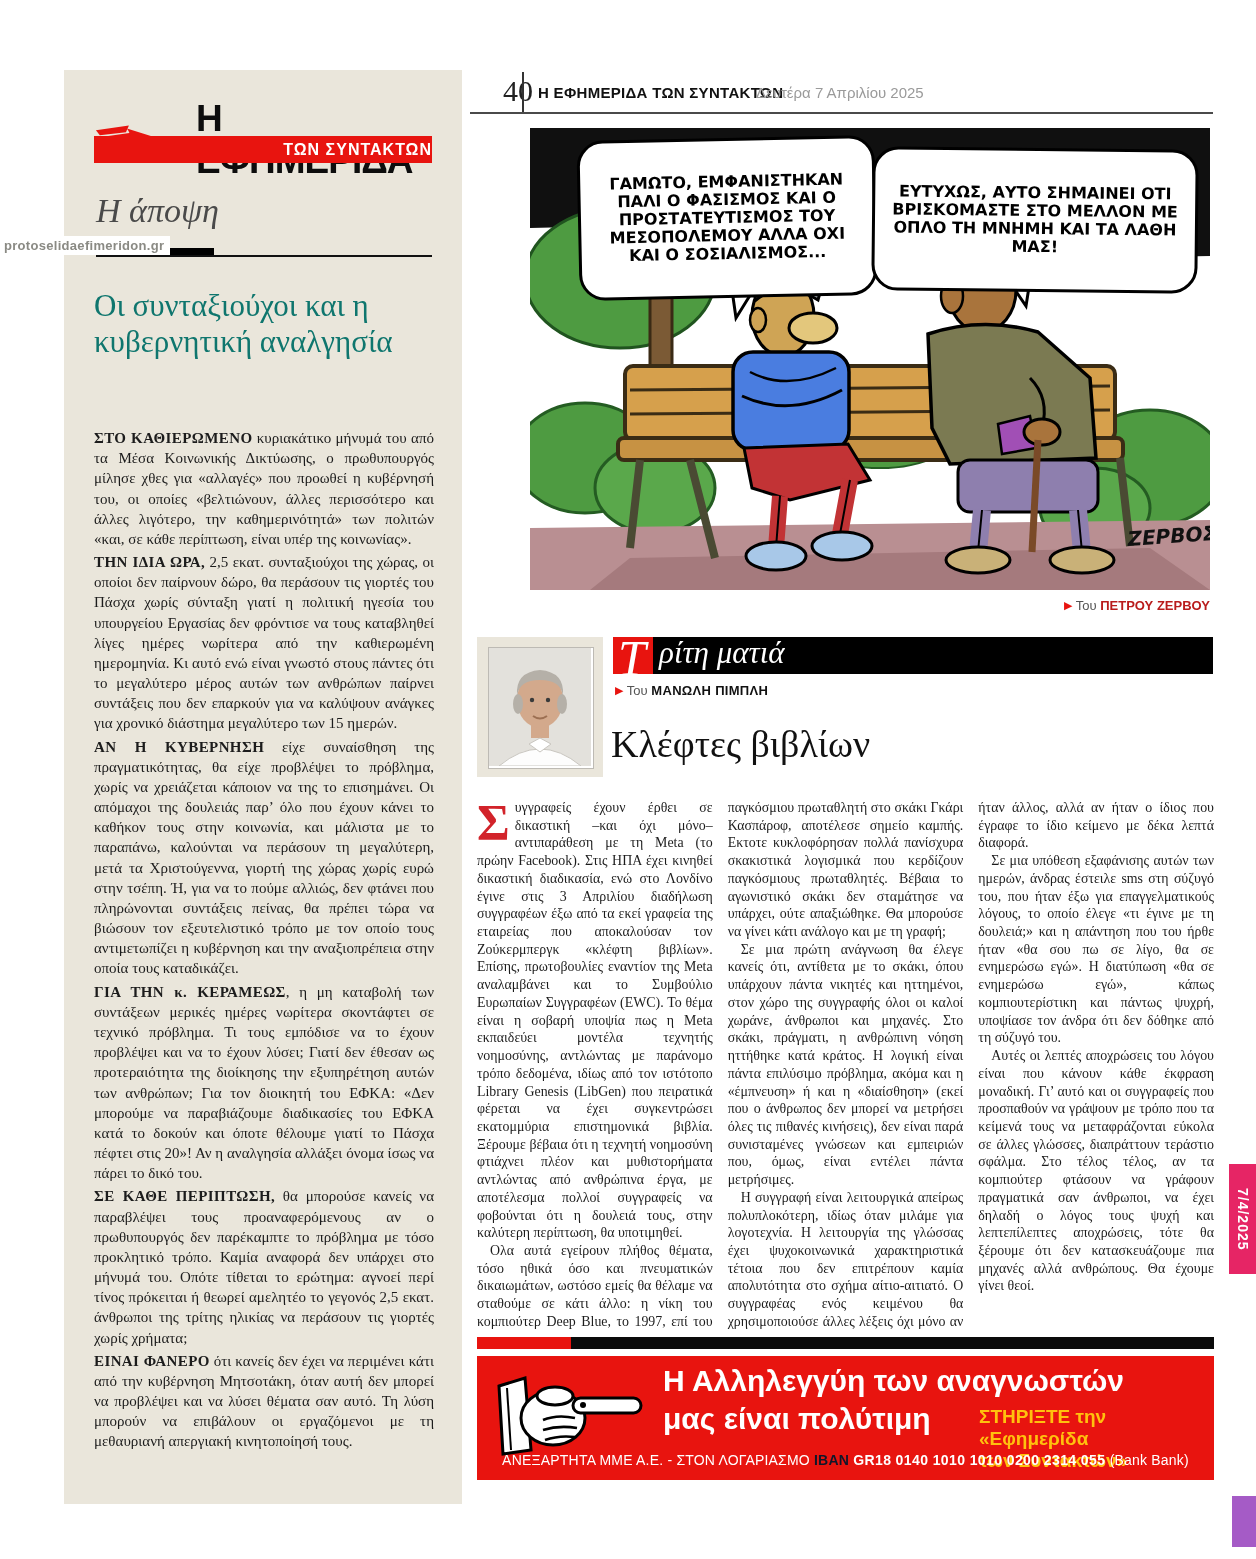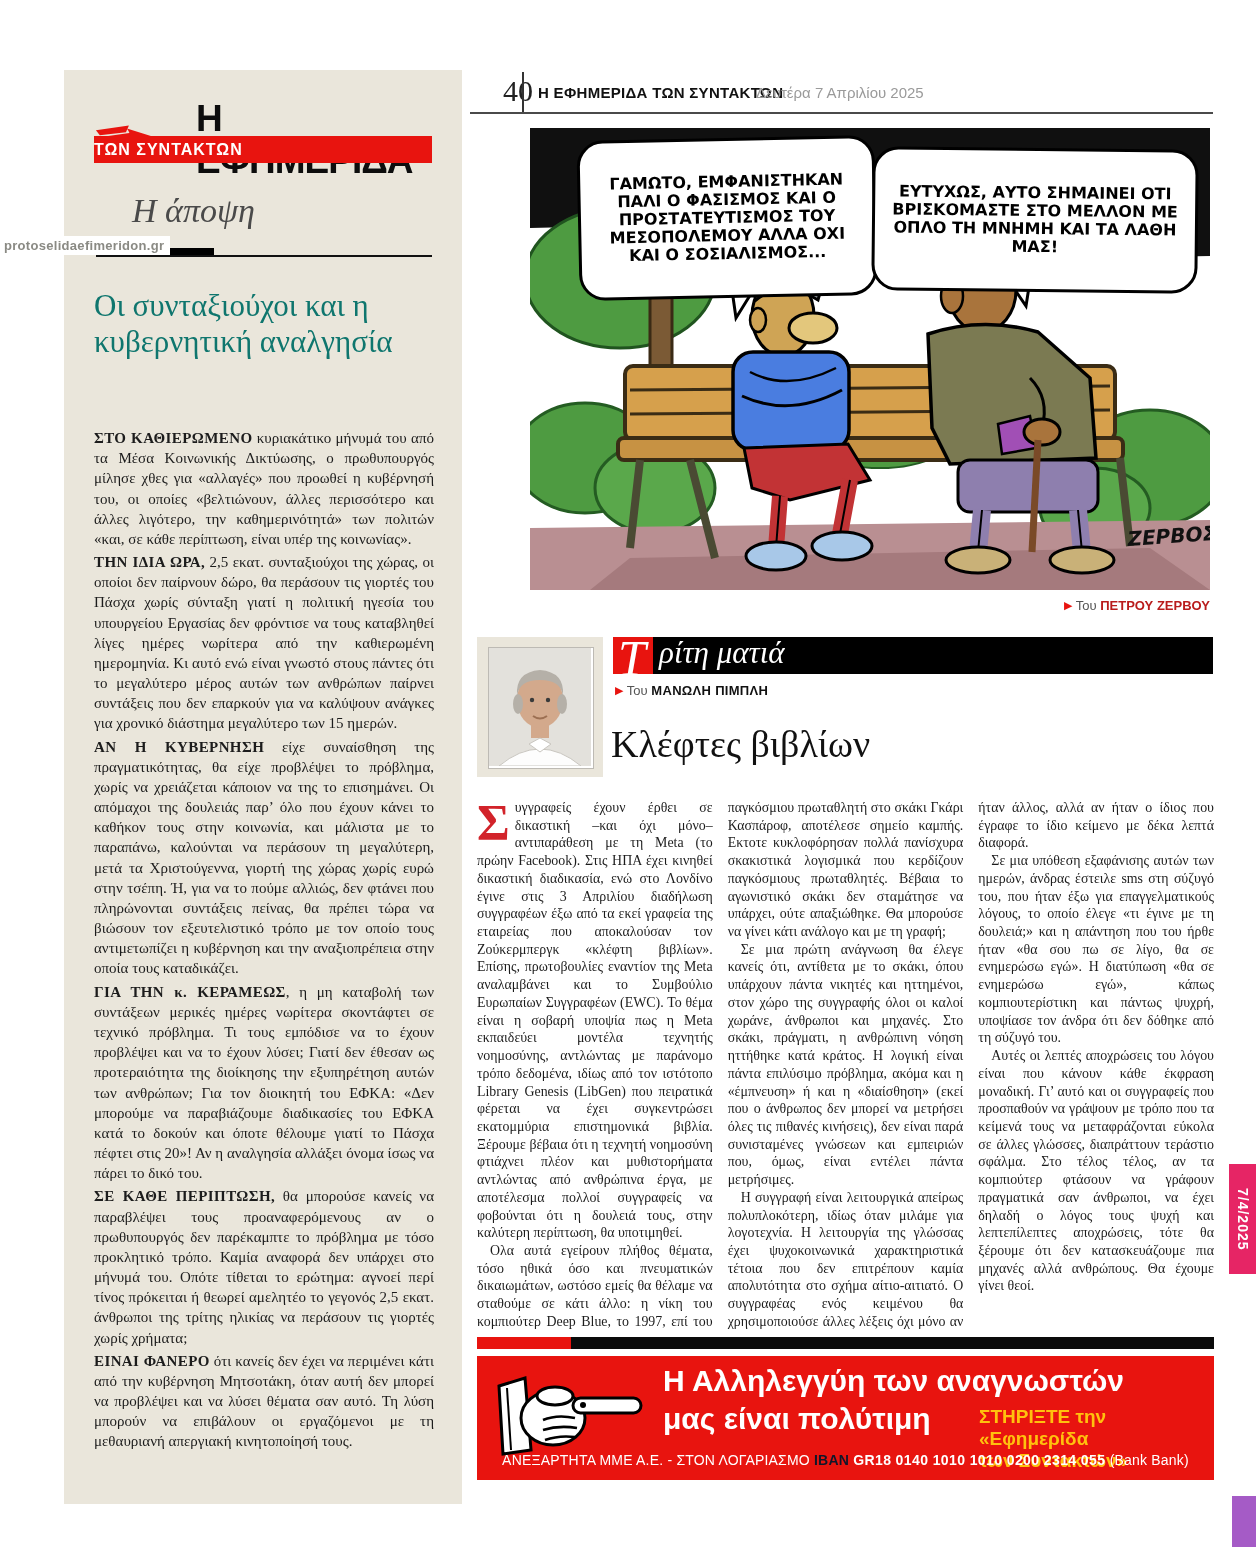--- a/index.html
+++ b/index.html
@@ -6,24 +6,24 @@
   .page{position:relative;width:1256px;height:1559px;background:#fff;overflow:hidden;
         font-family:"Liberation Sans",sans-serif;}
   
   .opinion-panel{position:absolute;left:64px;top:70px;width:398px;height:1434px;
                  background:#eae6db;overflow:hidden;}
   .logo-row{position:absolute;left:30px;top:28px;width:338px;display:flex;align-items:center;gap:40px;}
   .logo-icon{width:62px;height:36px;flex:0 0 auto;}
   .logo-word{font-size:37px;font-weight:bold;letter-spacing:-1px;color:#0d0d0d;
              font-family:"Liberation Sans",sans-serif;}
   .logo-bar{position:absolute;left:30px;top:66px;width:338px;height:27px;background:#e8140f;
-            display:flex;align-items:center;justify-content:flex-start;color:#fff;
+            display:flex;align-items:center;justify-content:flex-end;color:#fff;
             font-weight:bold;font-size:16px;letter-spacing:1px;}
   .section-opinion{position:absolute;left:32px;top:122px;font-family:"Liberation Serif",serif;
-                   font-style:italic;font-size:34px;color:#4a4a4a;margin-left:36px;}
+                   font-style:italic;font-size:34px;color:#4a4a4a;}
   .opinion-rule{position:absolute;left:32px;top:178px;width:336px;height:10px;}
   .opinion-rule .thick{position:absolute;left:0;top:0;width:118px;height:9px;background:#000;}
   .opinion-rule .thin{position:absolute;left:0;top:7px;width:336px;height:2px;background:#111;}
   .opinion-title{position:absolute;left:30px;top:218px;width:345px;
                  font-family:"Liberation Serif",serif;font-size:31px;line-height:1.16;color:#0f766e;}
   .opinion-body{position:absolute;left:30px;top:358px;width:340px;height:1060px;
                 font-family:"Liberation Serif",serif;font-size:15px;line-height:1.345;
                 color:#1c1c1c;text-align:justify;overflow:hidden;}
   .opinion-body p{margin:0 0 3px 0;}
   .opinion-body .lead{font-weight:bold;letter-spacing:.4px;}

